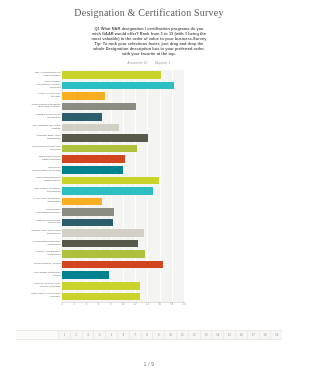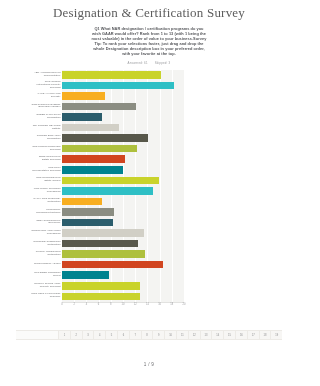--- a/index.html
+++ b/index.html
@@ -17,21 +17,21 @@
   }
   .page {
     width: 298px;
     height: 386px;
     position: relative;
     background: #fff;
   }
   .doc-title {
     text-align: center;
     font-family: "Liberation Serif", serif;
-    font-size: 13px;
+    font-size: 10px;
     color: #5c5c5c;
     letter-spacing: .2px;
     padding-top: 8px;
     line-height: 10px;
   }
   .question-block {
     margin: 8px auto 0 auto;
     width: 116px;
     text-align: center;
   }

